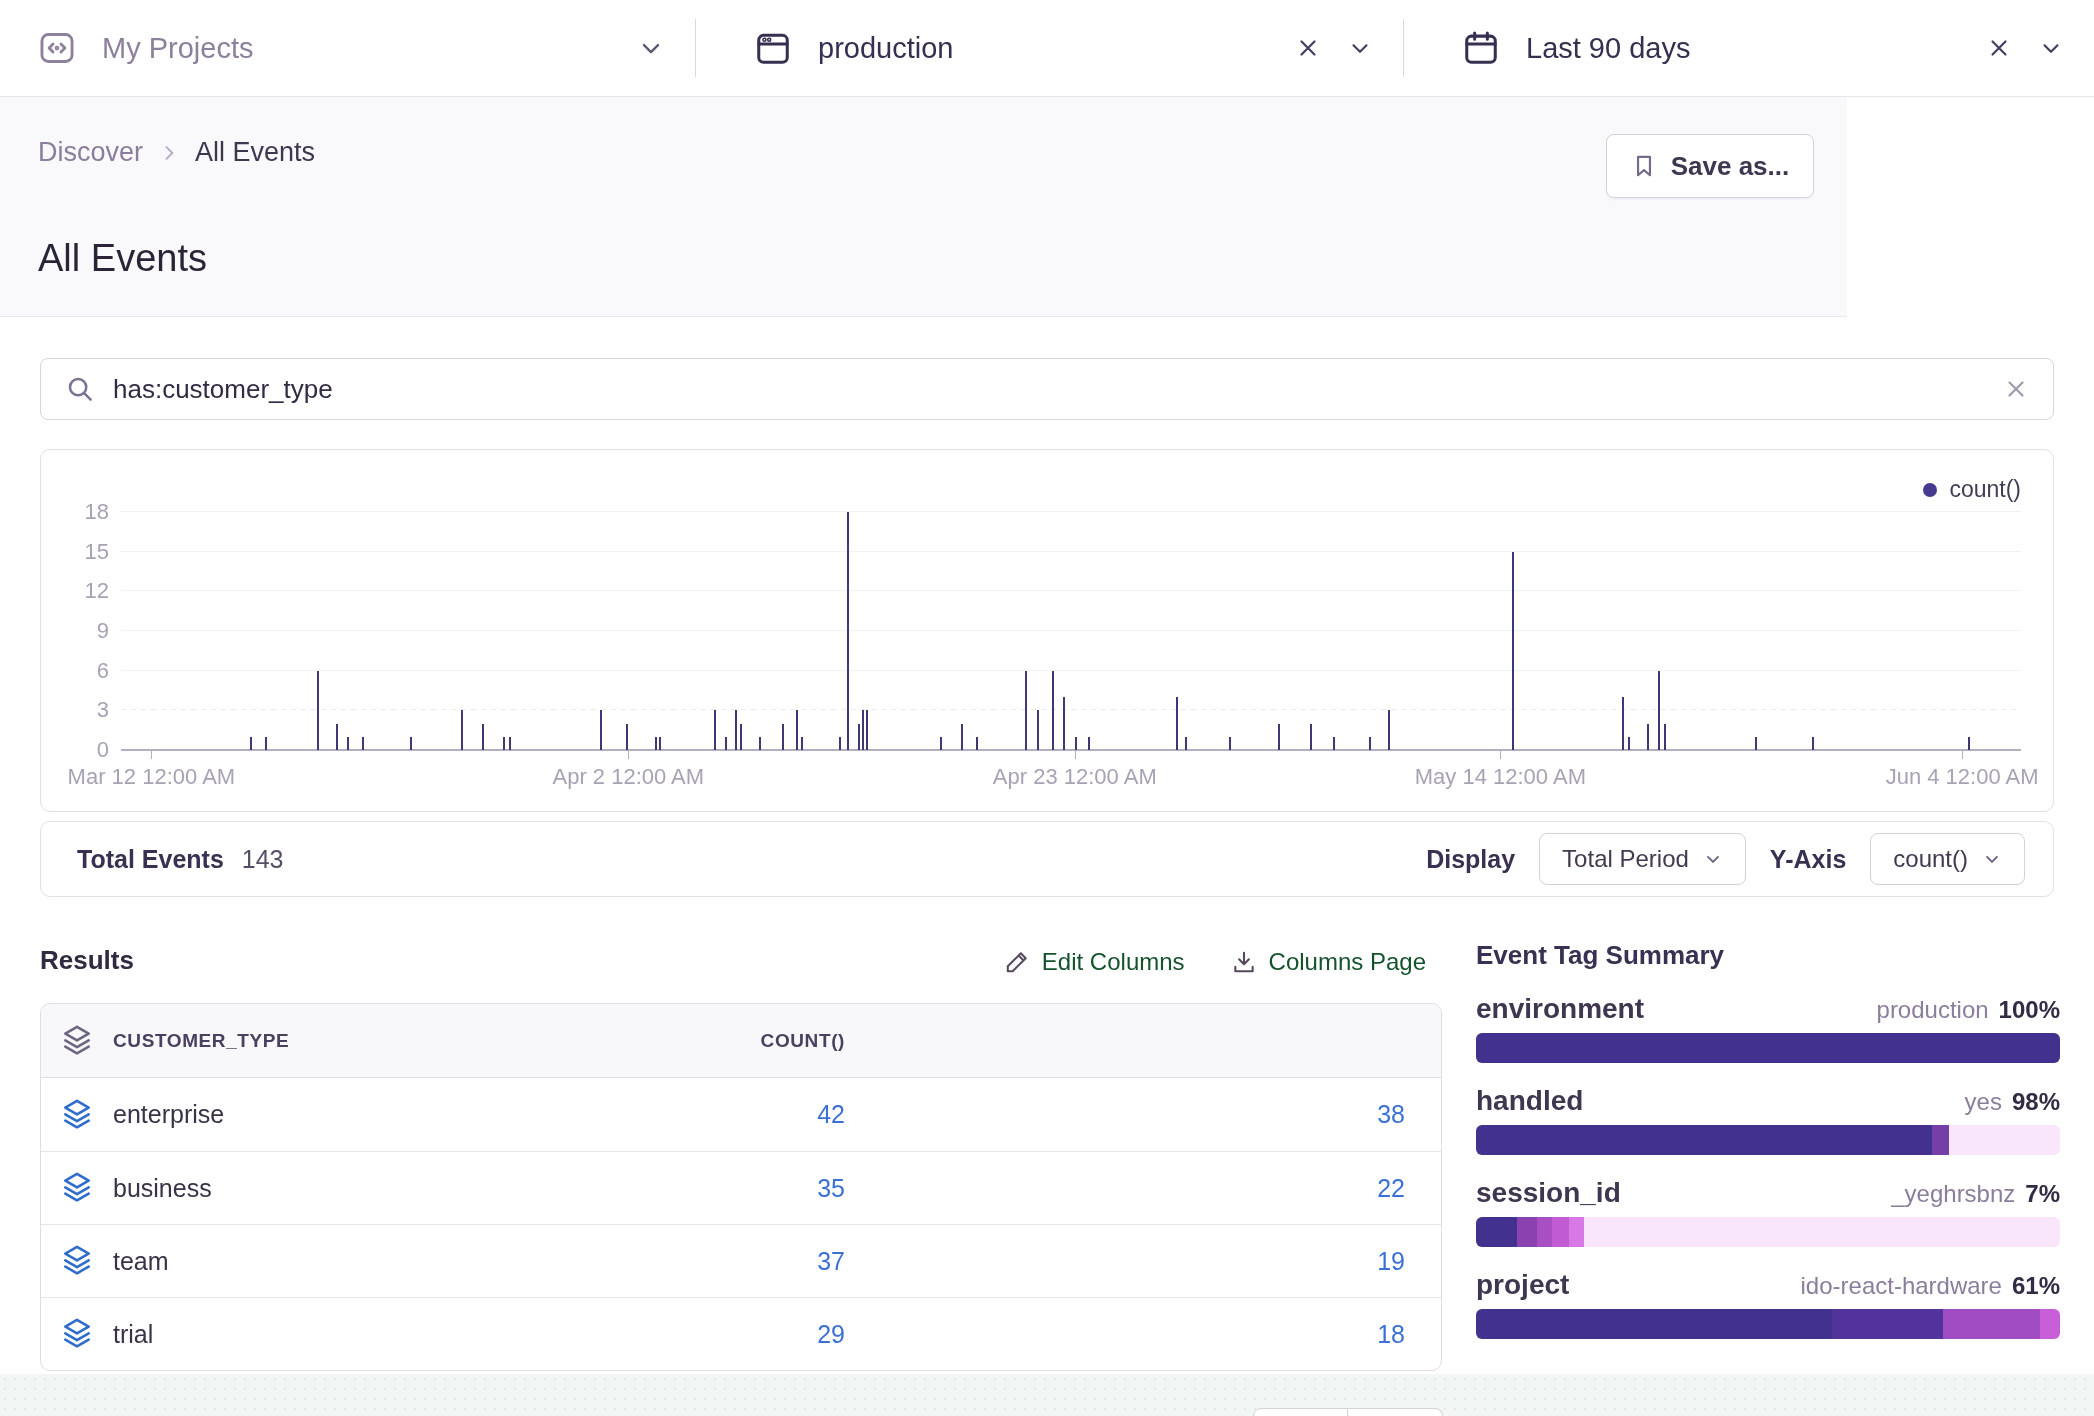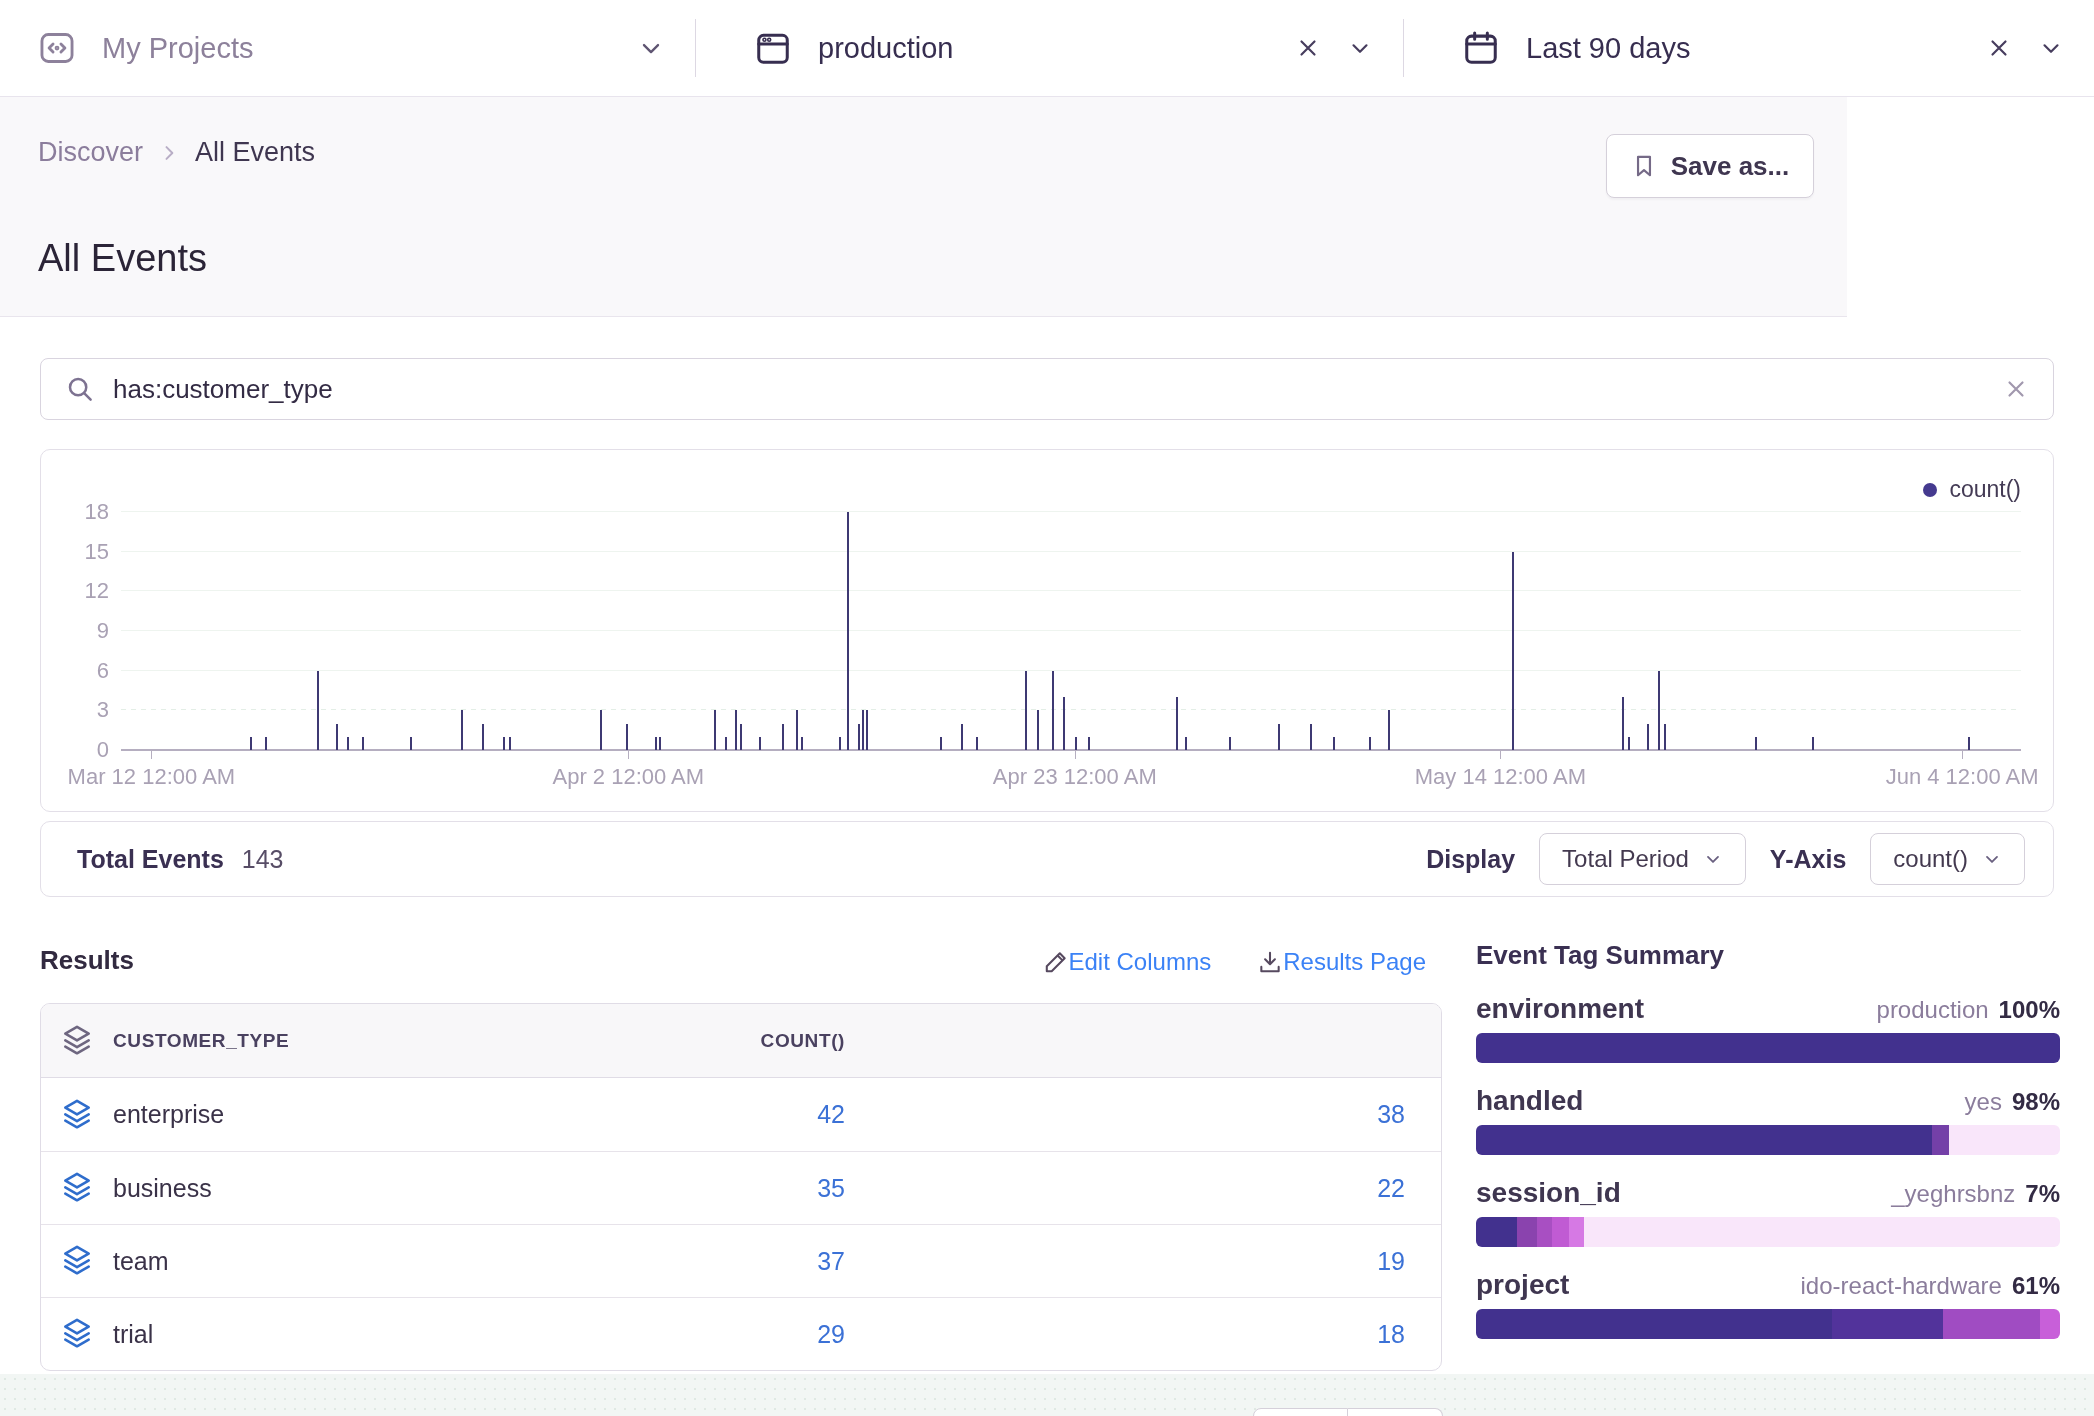--- a/index.html
+++ b/index.html
@@ -50,21 +50,21 @@
   
   .chart-footer { position:absolute; left:40px; top:821px; width:2014px; height:76px; background:#fff; border:1px solid #e3dfe8; border-radius:10px; display:flex; align-items:center; padding:0 28px 0 36px; z-index:2; }
   .cf-label { font-size:25px; font-weight:700; color:#3a3052; }
   .cf-value { font-size:25px; color:#574d66; margin-left:18px; }
   .cf-right { margin-left:auto; display:flex; align-items:center; gap:24px; }
   .dd-btn { height:52px; border:1px solid #d5d0da; border-radius:8px; background:#fff; display:flex; align-items:center; gap:14px; padding:0 22px; font-size:24px; color:#43394f; }
 
   
   .results-heading { position:absolute; left:40px; top:945px; font-size:26px; font-weight:700; color:#322a40; z-index:2; }
   .results-actions { position:absolute; top:948px; right:668px; display:flex; align-items:center; gap:46px; z-index:2; }
-  .action-link { display:flex; align-items:center; font-size:24px; color:#3b82f6; }
+  .action-link { display:flex; align-items:center; gap:12px; font-size:24px; color:#14532d; }
 
   
   .table-card { position:absolute; left:40px; top:1003px; width:1402px; background:#fff; border:1px solid #e0dce6; border-radius:10px; overflow:hidden; z-index:2; }
   .trow { display:grid; grid-template-columns:72px 1fr 240px 596px; align-items:center; height:73px; }
   .thead { height:74px; background:#f8f7f9; border-bottom:1px solid #e0dce6; }
   .trow + .trow { border-top:1px solid #e7e3ea; }
   .thead .th { font-size:19px; font-weight:700; letter-spacing:.6px; color:#4a4160; }
   .cell-icon { display:flex; justify-content:center; }
   .cell-num { text-align:right; font-size:25px; color:#3b71d6; }
   .thead .cell-num { color:#4a4160; }
@@ -316,21 +316,21 @@
     </span>
     <span>Edit Columns</span>
   </div>
   <div class="action-link">
     <span>
       <svg width="26" height="26" viewBox="0 0 24 24" fill="none" stroke="#56495f" stroke-width="1.9" stroke-linecap="round" stroke-linejoin="round">
           <path d="M12 3.5 V13.5 M7.5 9.5 L12 14 L16.5 9.5"></path>
           <path d="M4 16.5 V20.5 H20 V16.5"></path>
         </svg>
     </span>
-    <span>Results Page</span>
+    <span>Columns Page</span>
   </div>
 </div>
 
 <div class="table-card">
   <div class="trow thead">
     <div class="cell-icon" id="hdr-stack">
         <svg width="30" height="32" viewBox="0 0 24 26" fill="none" stroke="#6e6680" stroke-width="2.1" stroke-linejoin="round" stroke-linecap="round">
           <path d="M12 1.5 L21.5 7 L12 12.5 L2.5 7 Z"></path>
           <path d="M2.5 12.5 L12 18 L21.5 12.5"></path>
           <path d="M2.5 17.5 L12 23 L21.5 17.5"></path>

